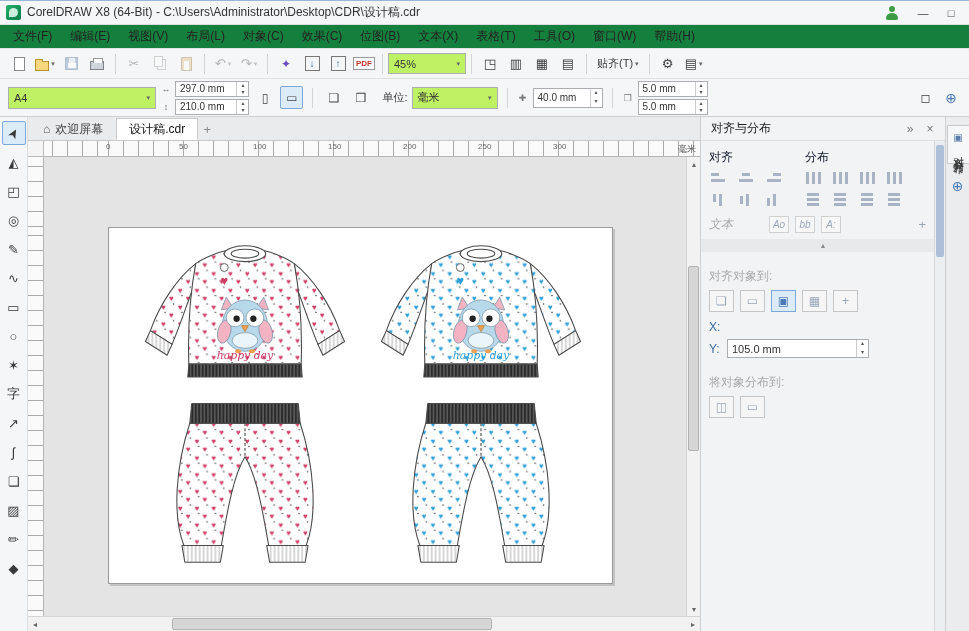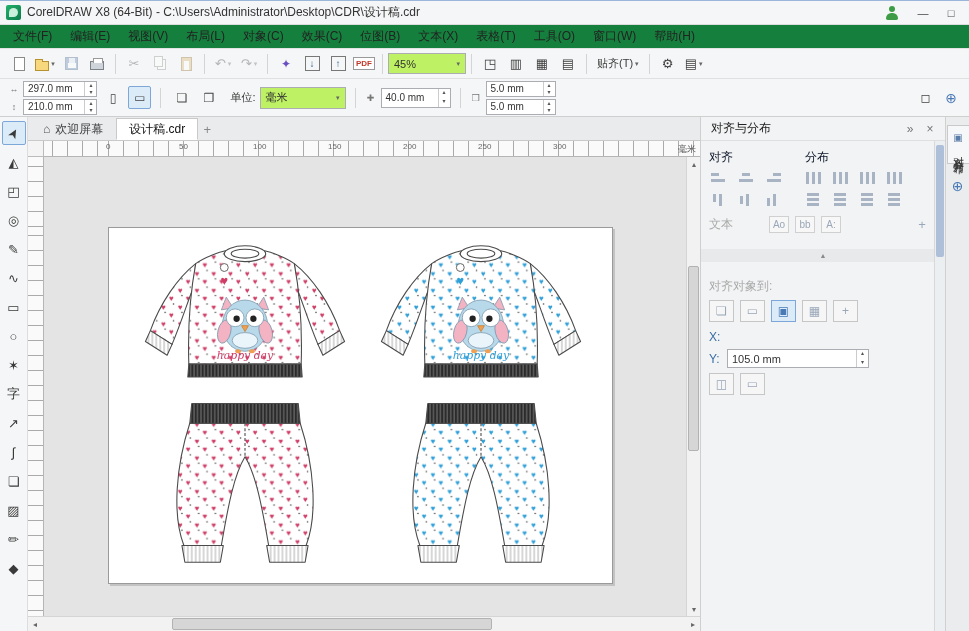--- a/index.html
+++ b/index.html
@@ -133,21 +133,21 @@
   .ai { width:20px; height:16px; position:relative; display:inline-block; margin-right:7px; }
   .ai::before,.ai::after { content:""; position:absolute; background:#a8b4c4; }
   .ai-l::before { left:2px; top:3px; width:8px; height:3px; }  .ai-l::after { left:2px; top:9px; width:14px; height:3px; }
   .ai-c::before { left:6px; top:3px; width:8px; height:3px; }  .ai-c::after { left:3px; top:9px; width:14px; height:3px; }
   .ai-r::before { right:2px; top:3px; width:8px; height:3px; } .ai-r::after { right:2px; top:9px; width:14px; height:3px; }
   .ai-t::before { left:4px; top:2px; width:3px; height:8px; }  .ai-t::after { left:10px; top:2px; width:3px; height:12px; }
   .ai-m::before { left:4px; top:4px; width:3px; height:8px; }  .ai-m::after { left:10px; top:2px; width:3px; height:12px; }
   .ai-b::before { left:4px; bottom:2px; width:3px; height:8px; } .ai-b::after { left:10px; bottom:2px; width:3px; height:12px; }
   .ai-dh::before { left:1px; top:2px; width:3px; height:12px; box-shadow:6px 0 0 #a8b4c4, 12px 0 0 #a8b4c4; }
   .ai-dv::before { left:2px; top:1px; width:12px; height:3px; box-shadow:0 5px 0 #a8b4c4, 0 10px 0 #a8b4c4; }
-  .text-row { display:flex; align-items:center; margin:8px 0 16px; }
+  .text-row { display:flex; align-items:center; margin:8px 0 6px;font-style:italic; }
   .text-row .lab { font-size:12px; color:#a9a9a9; width:60px; }
   .txt-ic { width:20px; height:17px; border:1px solid #d0d0d0; background:#f7f7f7; color:#9aa7b8; font-size:10px; display:flex; align-items:center; justify-content:center; margin-right:6px; }
   .txt-plus { margin-left:auto; color:#9aa7b8; font-size:13px; width:18px; text-align:center; }
   .collapse-strip { height:13px; background:#e7e9ea; display:flex; align-items:center; justify-content:center; color:#8a8a8a; font-size:7px; margin:4px -14px 6px -8px; }
   .sub-label { font-size:12px; color:#a9a9a9; margin:16px 0 5px; }
   .ao-row { display:flex; margin-bottom:8px; }
   .ao { width:25px; height:22px; border:1px solid #c6c6c6; background:#f6f6f6; display:flex; align-items:center; justify-content:center; color:#9aa7b8; font-size:12px; margin-right:6px; }
   .ao.sel { border-color:#7da7d8; background:#dcebf8; color:#4a7ab5; }
   .xy-row { display:flex; align-items:center; margin-bottom:5px; }
   .xy-row .xy-lab { width:18px; font-size:12px; color:#3a6ea5; }
@@ -297,20 +297,24 @@
     <span class="tb-btn">
         <span>⚙</span>
       </span>
     <span class="tb-btn">
         <span>▤</span>
         <span class="dd">▾</span>
       </span>
   </div>
 
   <div class="propbar">
+    <span class="combo paper-combo">
+        <span>A4</span>
+        <span class="dd">▾</span>
+      </span>
     <span class="dim-stack">
       <span class="dim-row">
         <span class="dim-ic">↔</span>
         <span class="spinbox">
             <span class="val">297.0 mm</span>
             <span class="spin">
               <span>▴</span>
               <span>▾</span>
             </span>
           </span>
@@ -623,20 +627,21 @@
         <div class="xy-row">
           <span class="xy-lab">Y:</span>
           <span class="spinbox">
               <span class="val">105.0 mm</span>
               <span class="spin">
                 <span>▴</span>
                 <span>▾</span>
               </span>
             </span>
         </div>
+        <div class="sub-label">将对象分布到:</div>
         <div class="ao-row">
           <span class="ao">◫</span>
           <span class="ao">▭</span>
         </div>
       </div>
       <div class="docker-sb">
           <span class="thumb"></span>
         </div>
     </div>
 

